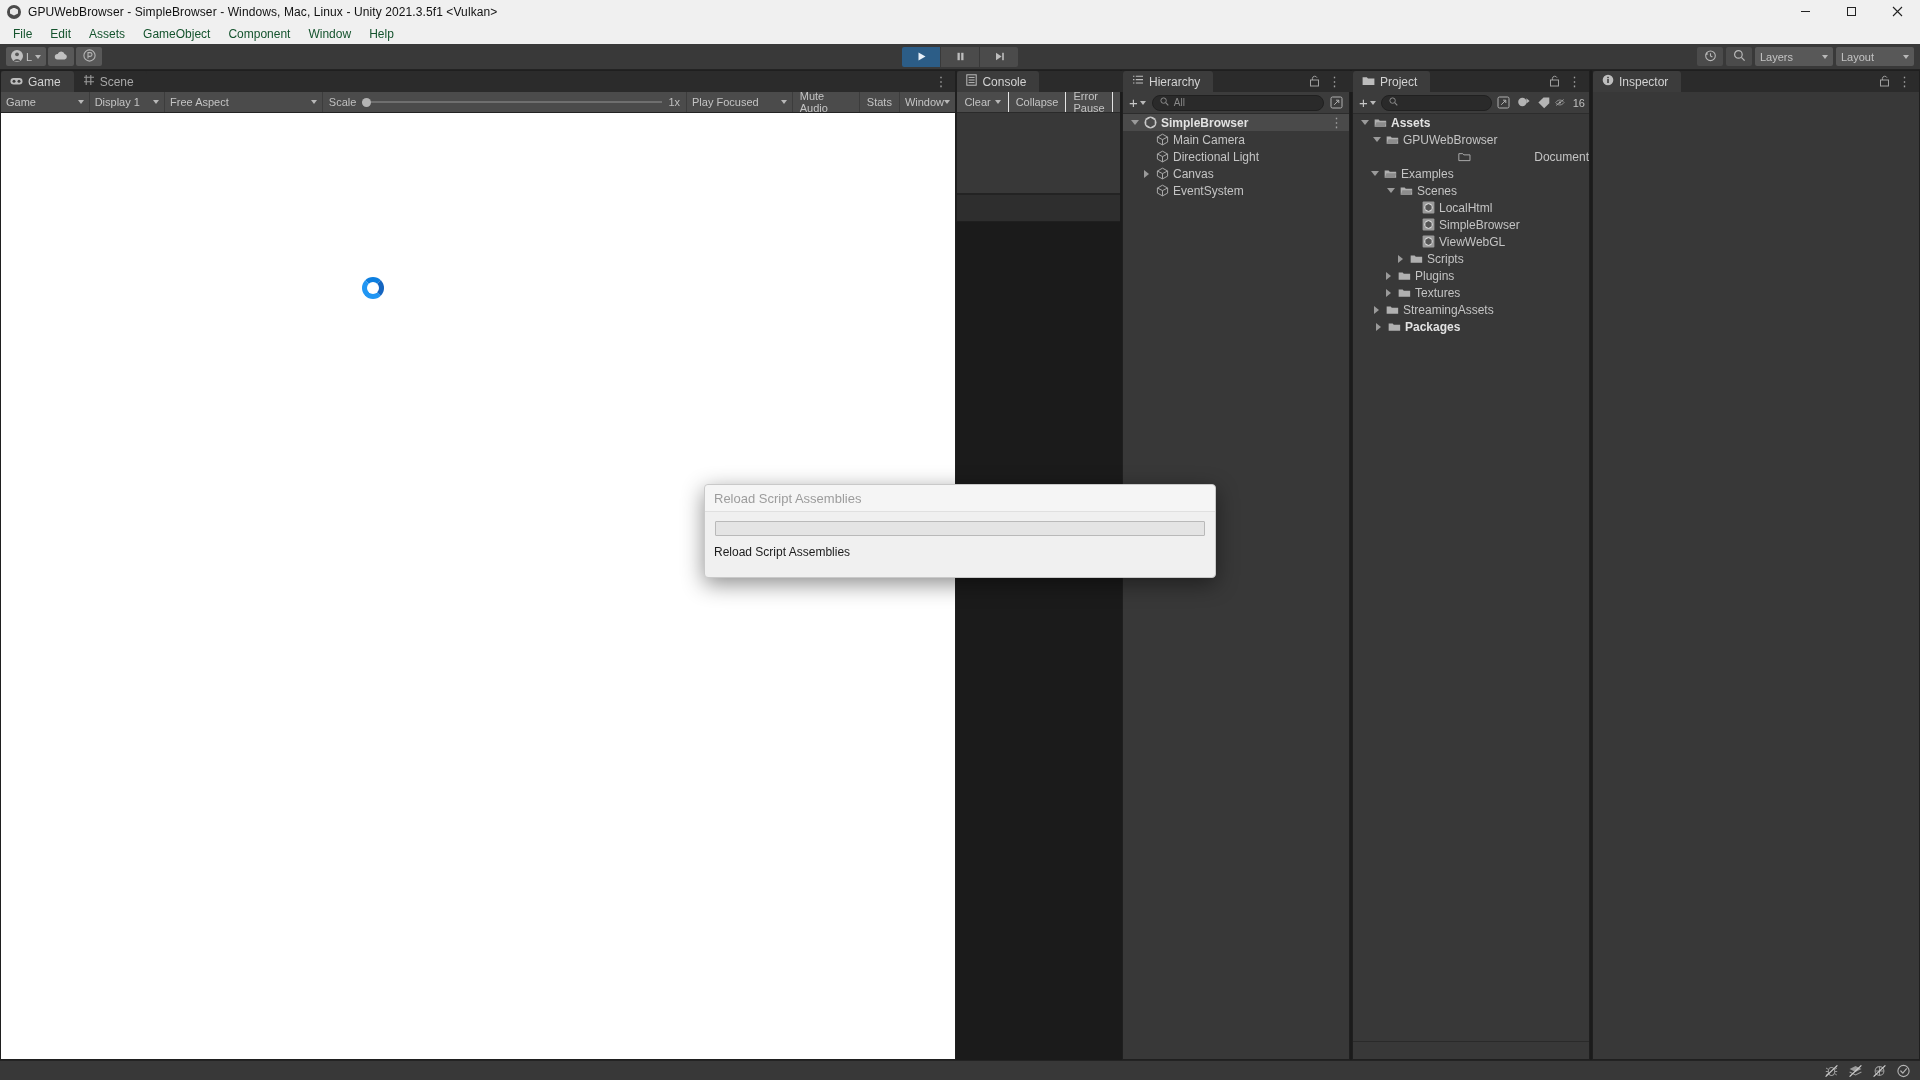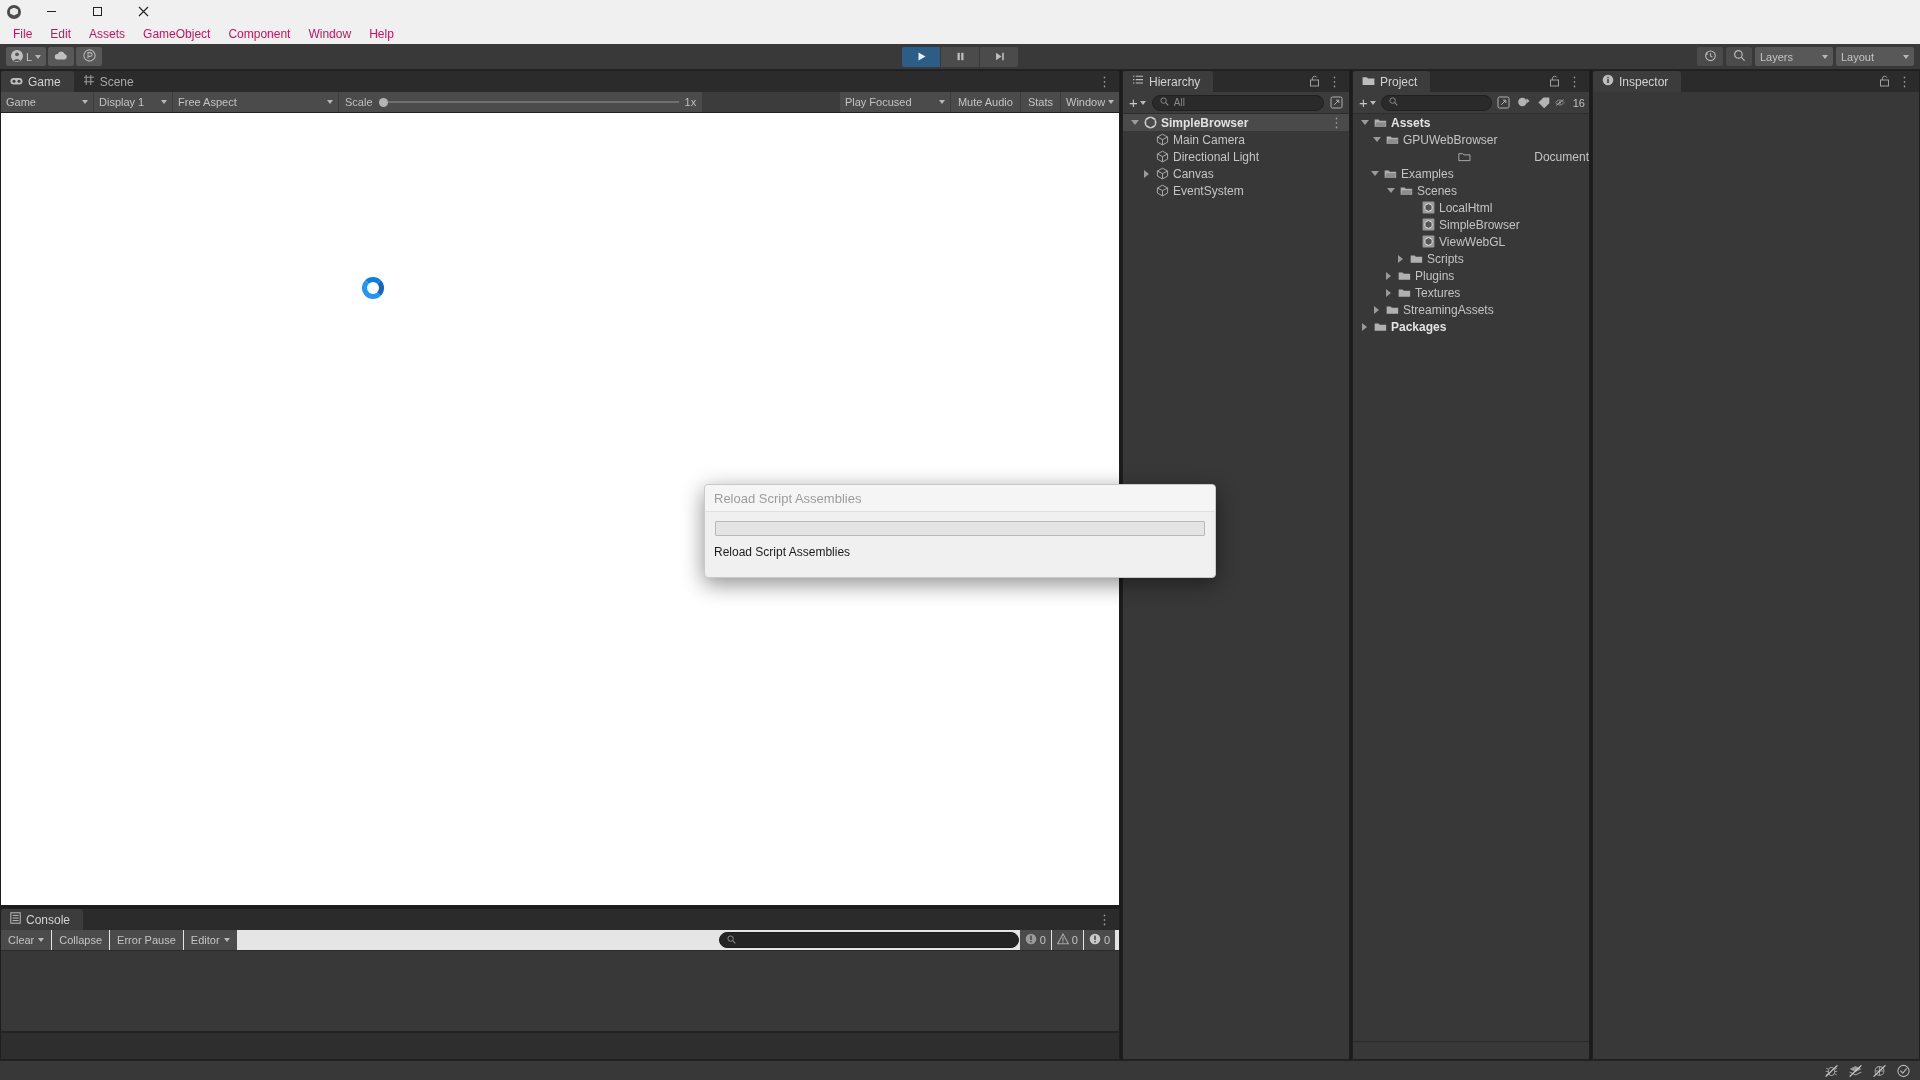--- a/index.html
+++ b/index.html
@@ -30,21 +30,21 @@
   .wincontrols { display: flex; height: 23px; }
   .wincontrols .wc {
     width: 46px; height: 23px; display: flex; align-items: center; justify-content: center;
     color: #222; font-size: 12px;
   }
   .wincontrols .wc svg { display: block; }
 
   
   .menubar {
     height: 21px; background: #f0f0f0; display: flex; align-items: center;
-    flex: 0 0 21px; padding-left: 4px; font-size: 12px; color: #be185d;
+    flex: 0 0 21px; padding-left: 4px; font-size: 12px; color: #14532d;
   }
   .menubar .menu-item { padding: 2px 9px; white-space: nowrap; }
 
   
   .maintoolbar {
     height: 26px; background: #393939; border-bottom: 1px solid #232323;
     display: flex; align-items: center; flex: 0 0 26px; position: relative;
   }
   .tb-group { display: flex; align-items: center; gap: 2px; padding-left: 6px; }
   .tb-btn {
@@ -71,21 +71,21 @@
     position: absolute; right: 6px; display: flex; align-items: center; gap: 3px;
   }
   .drop-btn {
     height: 19px; background: #585858; border-radius: 2px; color: #c4c4c4; font-size: 11px;
     display: flex; align-items: center; padding: 0 5px; gap: 18px; min-width: 78px;
     justify-content: space-between;
   }
 
   
   .workspace { flex: 1 1 auto; display: flex; min-height: 0; background: #1b1b1b; padding: 0; }
-  .col-left { width: 1120px; display: flex; flex-direction: column; min-width: 0; }
+  .col-left { width: 1120px; display: flex; flex-direction: row; min-width: 0; }
   .col-mid { width: 228px; display: flex; flex-direction: column; }
   .col-mid2 { width: 238px; display: flex; flex-direction: column; }
   .col-right { flex: 1 1 auto; display: flex; flex-direction: column; }
 
   
   .panel { background: #383838; display: flex; flex-direction: column; min-height: 0; border: 1px solid #1f1f1f; }
   .tabstrip {
     height: 21px; background: #2b2b2b; display: flex; align-items: stretch; position: relative;
     flex: 0 0 21px;
   }
@@ -209,20 +209,21 @@
   .vsplit { width: 2px; background: #1b1b1b; }
   .hsplit { height: 2px; background: #1b1b1b; }
 </style>
 </head>
 <body>
 
 <div class="app">
 
   <div class="titlebar">
     <div class="unity-logo"></div>
+    <div class="title-text">GPUWebBrowser - SimpleBrowser - Windows, Mac, Linux - Unity 2021.3.5f1 &lt;Vulkan&gt;</div>
     <div class="wincontrols">
       <div class="wc">
         <svg width="11" height="11" viewBox="0 0 11 11">
             <rect x="1" y="5" width="9" height="1" fill="#222"></rect>
           </svg>
       </div>
       <div class="wc">
         <svg width="11" height="11" viewBox="0 0 11 11">
             <rect x="1.5" y="1.5" width="8" height="8" fill="none" stroke="#222" stroke-width="1"></rect>
           </svg>
@@ -771,21 +772,21 @@
                 <span class="twist">
                   <span class="arrow-r"></span>
                 </span>
                 <span class="go-icon">
                   <svg width="14" height="12" viewBox="0 0 14 12">
                     <path d="M0.7 2.2h4.3l1.2 1.3h6.9v6.6H0.7z" fill="#b0b0b0"></path>
                   </svg>
                 </span>
                 <span>StreamingAssets</span>
               </div>
-              <div class="trow" style="padding-left: 6px;">
+              <div class="trow" style="padding-left: 20px;">
                 <span class="twist">
                   <span class="arrow-r"></span>
                 </span>
                 <span class="go-icon">
                   <svg width="14" height="12" viewBox="0 0 14 12">
                     <path d="M0.7 2.2h4.3l1.2 1.3h6.9v6.6H0.7z" fill="#b0b0b0"></path>
                   </svg>
                 </span>
                 <span style="font-weight: bold; color: rgb(226, 226, 226);">Packages</span>
               </div>

